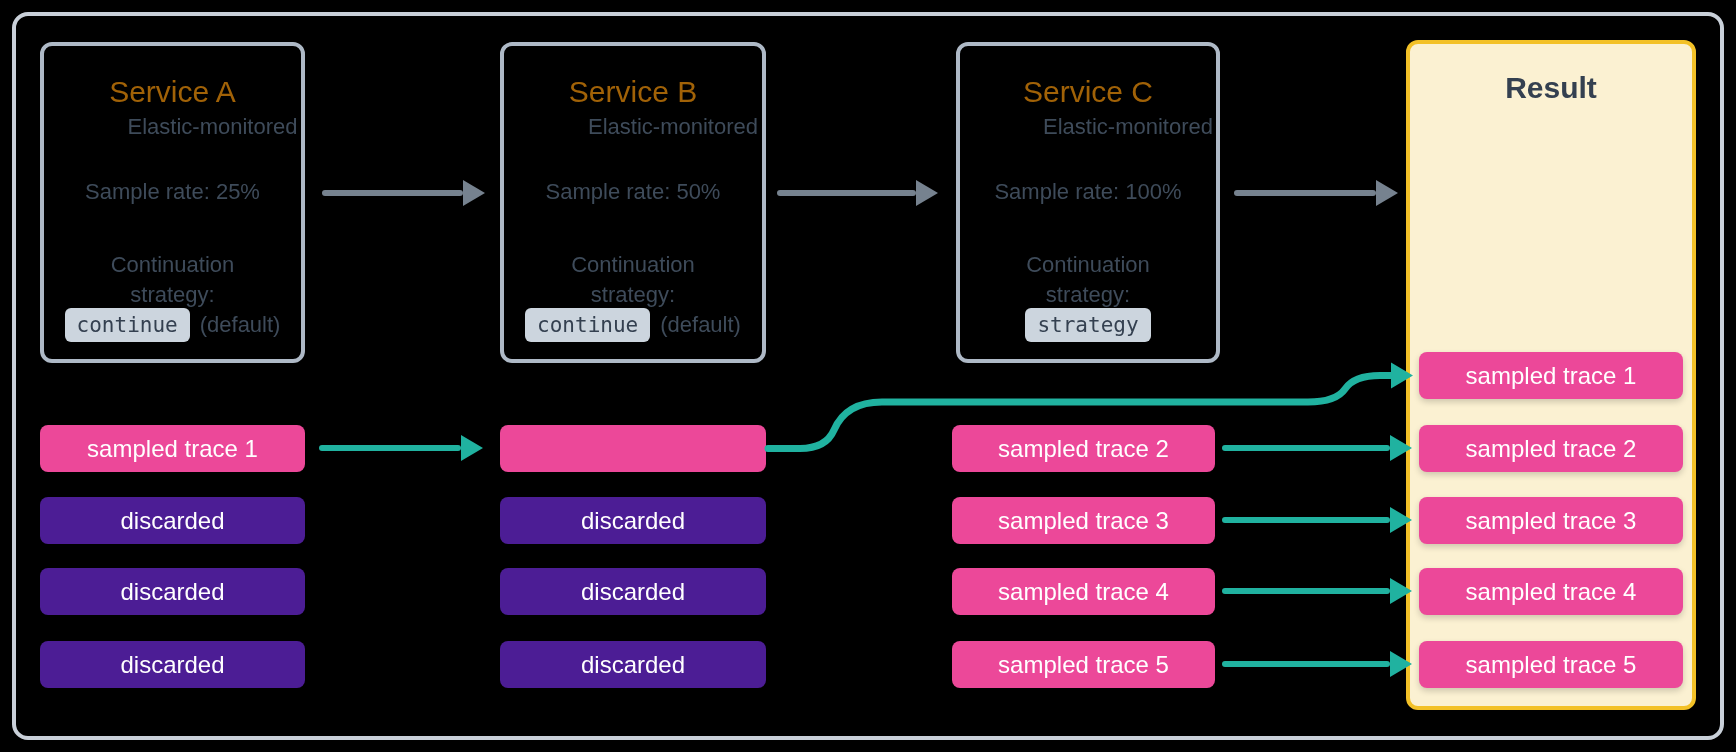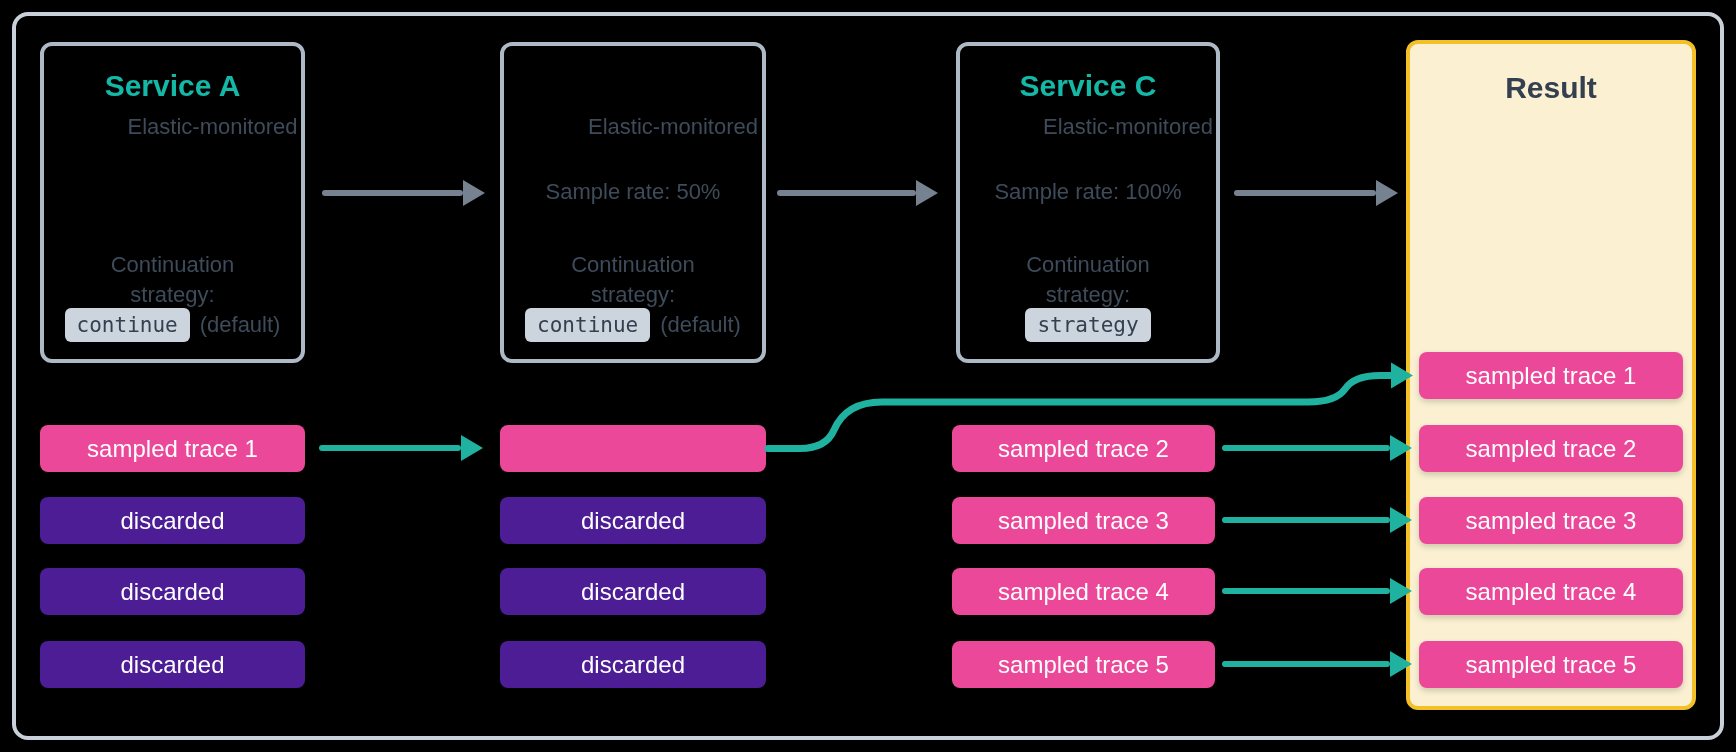--- a/index.html
+++ b/index.html
@@ -13,21 +13,21 @@
   }
   
   .service-box{
     position:absolute;top:42px;height:313px;
     border:4px solid #aeb9c6;border-radius:12px;
   }
   .box-a{left:40px;width:257px;}
   .box-b{left:500px;width:258px;}
   .box-c{left:956px;width:256px;}
   .sb-text{position:absolute;left:0;width:100%;text-align:center;}
-  .sb-title{top:22px;font-size:30px;font-weight:700;color:#14b8a6;line-height:36px;}
+  .sb-title{top:28px;font-size:30px;font-weight:400;color:#a16207;line-height:36px;}
   .sb-sub{top:68px;font-size:22px;font-weight:500;color:#3e4b5a;line-height:26px;padding-left:40px;}
   .sb-rate{top:133px;font-size:22px;font-weight:500;color:#3e4b5a;line-height:26px;}
   .sb-cont{top:204px;font-size:22px;font-weight:500;color:#3e4b5a;line-height:30px;}
   .sb-badge-row{top:262px;display:flex;justify-content:center;align-items:center;gap:10px;}
   .code-badge{
     display:inline-block;background:#ccd5de;color:#344050;border-radius:6px;
     font-family:"DejaVu Sans Mono","Liberation Mono",monospace;
     font-size:21px;padding:4px 12px;line-height:26px;text-align:right;
   }
   .default-note{font-size:22px;font-weight:500;color:#3e4b5a;}
@@ -66,31 +66,33 @@
 </style>
 </head>
 <body>
 
 <div class="canvas">
   <div class="frame"></div>
 
   <div class="service-box box-a">
     <div class="sb-text sb-title">Service A</div>
     <div class="sb-text sb-sub">Elastic-monitored</div>
+    <div class="sb-text sb-rate">Sample rate: 25%</div>
     <div class="sb-text sb-cont">
       <span>Continuation</span><br>
       <span>strategy:</span>
     </div>
     <div class="sb-text sb-badge-row">
       <span class="code-badge">continue</span>
       <span class="default-note">(default)</span>
     </div>
   </div>
 
   <div class="service-box box-b">
+    <div class="sb-text sb-title">Service B</div>
     <div class="sb-text sb-sub">Elastic-monitored</div>
     <div class="sb-text sb-rate">Sample rate: 50%</div>
     <div class="sb-text sb-cont">
       <span>Continuation</span><br>
       <span>strategy:</span>
     </div>
     <div class="sb-text sb-badge-row">
       <span class="code-badge">continue</span>
       <span class="default-note">(default)</span>
     </div>

